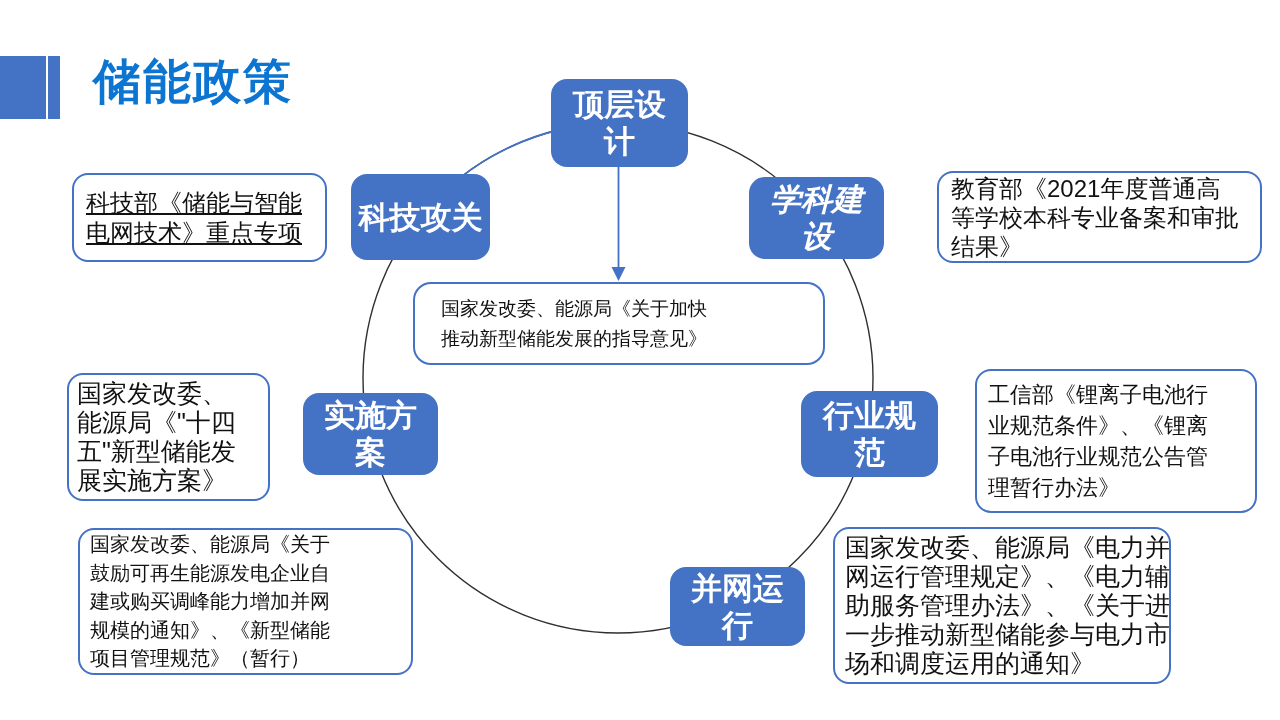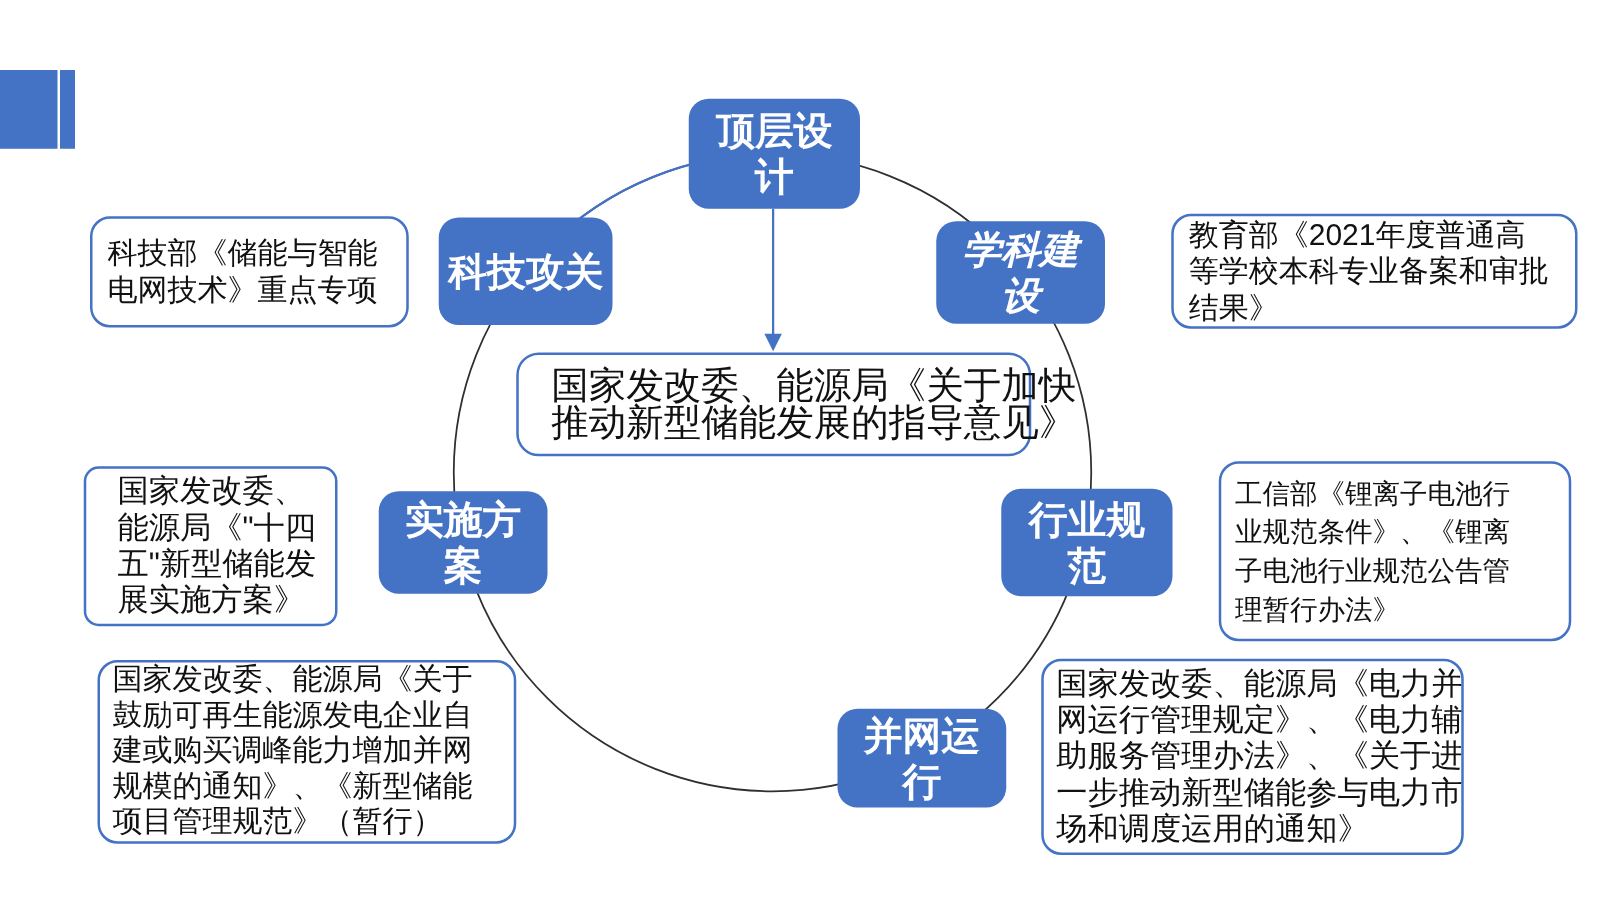--- a/index.html
+++ b/index.html
@@ -25,38 +25,39 @@
   .node-hangye{left:801px;top:391px;width:137px;height:86px;}
   .node-bingwang{left:670px;top:567px;width:135px;height:79px;}
   .node-xiangmu{left:440px;top:565px;width:137px;height:81px;}
   .node-shishi{left:303px;top:393px;width:135px;height:82px;}
   .node-keji{left:351px;top:174px;width:139px;height:86px;}
   .callout{
     position:absolute;background:#ffffff;border:2px solid #4472C4;border-radius:16px;
     color:#111111;display:flex;align-items:center;
     white-space:pre;box-sizing:border-box;
   }
-  .co-keji{left:72px;top:173px;width:255px;height:89px;font-size:24px;line-height:30px;padding:0 12px;}
+  .co-keji{left:72px;top:173px;width:255px;height:89px;font-size:24px;line-height:30px;padding:0 12px;text-decoration:underline;}
   .co-jiaoyu{left:937px;top:171px;width:325px;height:92px;font-size:24px;line-height:29px;padding:0 12px;}
   .co-gongxin{left:975px;top:369px;width:282px;height:144px;font-size:22px;line-height:31px;padding:0 11px;}
-  .co-shisiwu{left:67px;top:373px;width:203px;height:128px;font-size:25px;line-height:29px;padding:0 25px;border-radius:12px;}
-  .co-guli{left:78px;top:528px;width:335px;height:147px;font-size:24px;line-height:28.5px;padding:0 10px;}
+  .co-shisiwu{left:67px;top:373px;width:203px;height:128px;font-size:25px;line-height:29px;padding:0 8px;}
+  .co-guli{left:78px;top:528px;width:335px;height:147px;font-size:20px;line-height:28.5px;padding:0 10px;}
   .co-dianli{left:833px;top:527px;width:338px;height:157px;font-size:25px;line-height:29px;padding:0 10px;}
   .center-note{
     left:413px;top:282px;width:412px;height:83px;
-    font-size:30px;line-height:30px;padding:15px 26px;border-radius:18px;
+    font-size:19px;line-height:30px;padding:15px 26px;border-radius:18px;
   }
 </style>
 </head>
 <body>
 
 <div class="slide">
 
   <div class="accent-square"></div>
   <div class="accent-bar"></div>
+  <div class="page-title">储能政策</div>
 
   <svg class="diagram-svg" viewBox="0 0 1280 720" xmlns="http://www.w3.org/2000/svg">
     <circle cx="618" cy="378" r="255" fill="none" stroke="#2f2f2f" stroke-width="1.4"></circle>
     <path d="M 418.7 218.9 A 255 255 0 0 1 618 123" fill="none" stroke="#4472C4" stroke-width="1.8"></path>
     <line x1="618.5" y1="167" x2="618.5" y2="269" stroke="#4472C4" stroke-width="1.8"></line>
     <polygon points="618.5,281 611.5,267 625.5,267" fill="#4472C4"></polygon>
   </svg>
 
   <div class="node node-dingceng">顶层设
 计</div>

